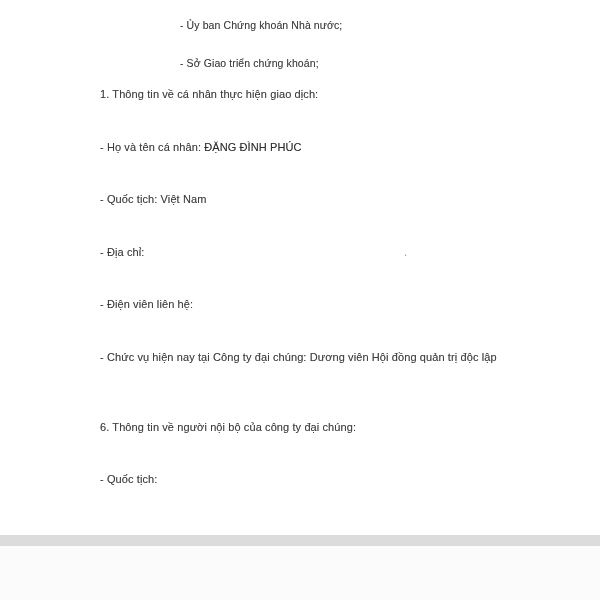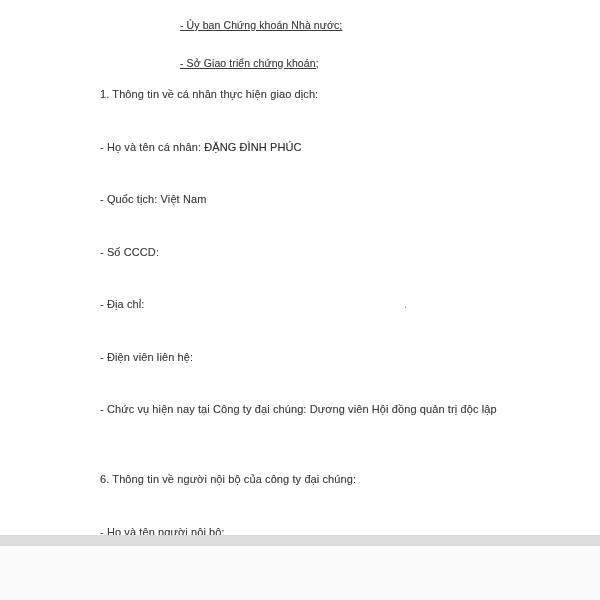--- a/index.html
+++ b/index.html
@@ -21,21 +21,21 @@
     letter-spacing: 0.1px;
   }
   .recipients {
     position: absolute;
     left: 180px;
     top: -6px;
     font-size: 10.5px;
     line-height: 12.5px;
     white-space: pre-wrap;
   }
-  .recipients .doc-line { height: 12.5px; text-decoration: underline; }
+  .recipients .doc-line { height: 12.5px; }
   .body-block {
     position: absolute;
     left: 100px;
     top: 51px;
     width: 480px;
     font-size: 11px;
     line-height: 17.5px;
     white-space: pre-wrap;
   }
   .doc-line {
@@ -76,27 +76,25 @@
 
   <div class="recipients doc-text">
     <div class="doc-line">- Ủy ban Chứng khoán Nhà nước;</div>
     <div class="doc-line">- Sở Giao triển chứng khoán;</div>
   </div>
 
   <div class="body-block doc-text">
     <div class="doc-line">1. Thông tin về cá nhân thực hiện giao dịch:</div>
     <div class="doc-line"><span>- Họ và tên cá nhân: </span><span class="bold-name">ĐẶNG ĐÌNH PHÚC</span></div>
     <div class="doc-line">- Quốc tịch: Việt Nam</div>
-    <div class="doc-line">- Số CCCD:</div>
     <div class="doc-line"><span>- Địa chỉ:</span><span class="faint-dot">.</span></div>
     <div class="doc-line">- Điện viên liên hệ:</div>
     <div class="doc-line">- Chức vụ hiện nay tại Công ty đại chúng: Dương viên Hội đồng quản trị độc lập</div>
 
     <div class="doc-line">6. Thông tin về người nội bộ của công ty đại chúng:</div>
-    <div class="doc-line">- Họ và tên người nội bộ:</div>
     <div class="doc-line">- Quốc tịch:</div>
     
     
     
     
     
     
 
     
     

